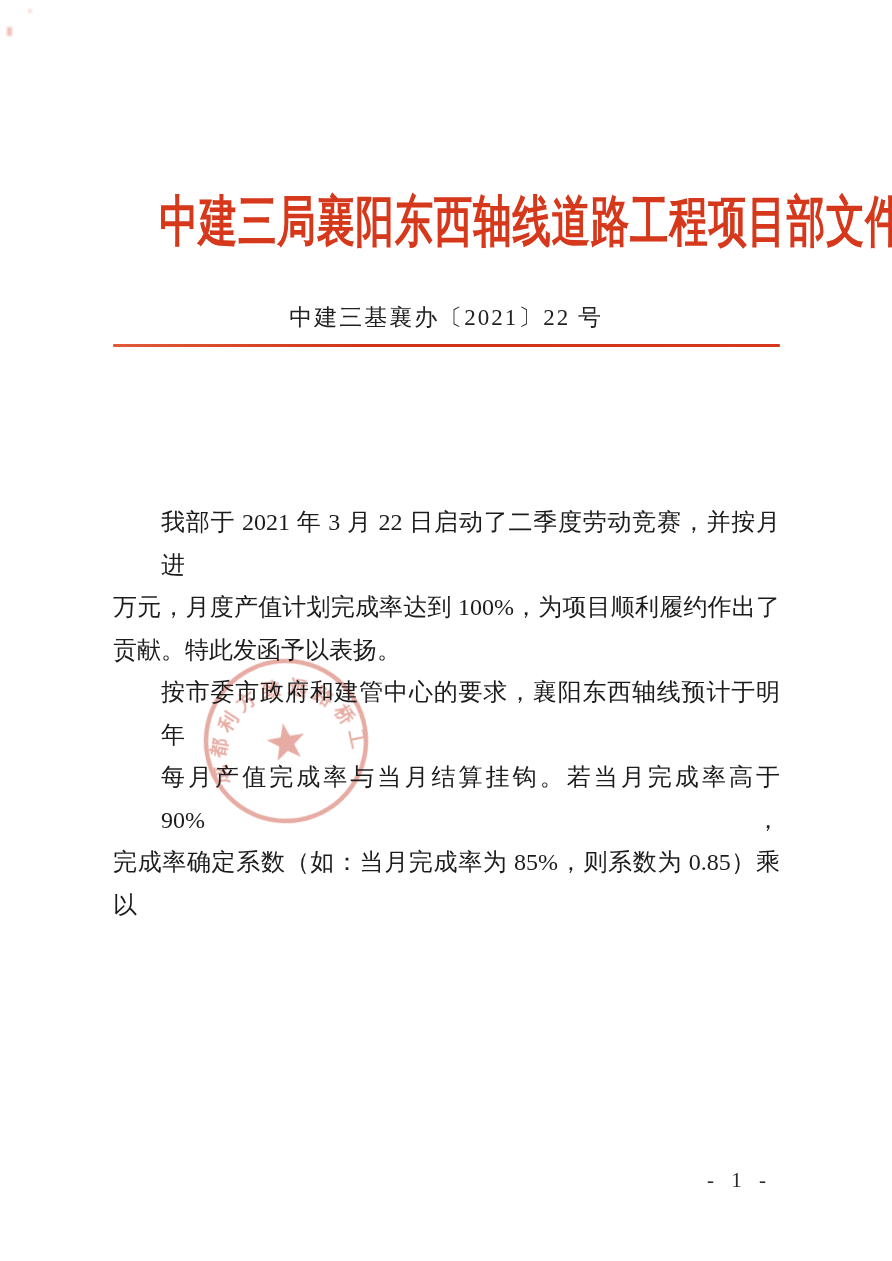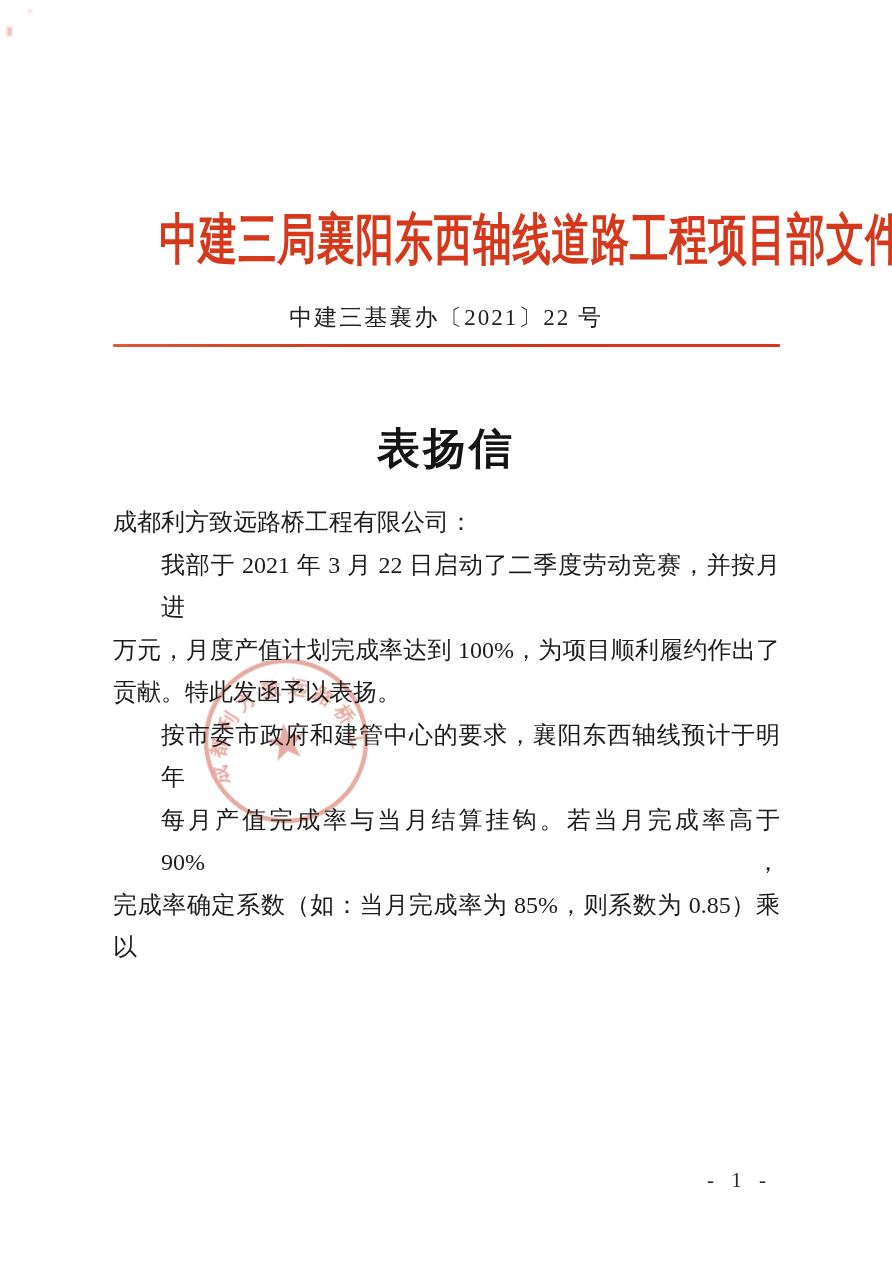--- a/index.html
+++ b/index.html
@@ -8,21 +8,21 @@
     background: #ffffff;
     font-family: "Liberation Serif", "DejaVu Serif", serif;
     position: relative;
     overflow: hidden;
     color: #1e1e1e;
   }
   .page { position: absolute; inset: 0; }
 
   
   .header-title {
-    position: absolute; top: 203px; left: 0; width: 720px;
+    position: absolute; top: 185px; left: 0; width: 720px;
     text-align: center; white-space: nowrap;
   }
   .header-title .stretch {
     display: inline-block;
     font-size: 55px; font-weight: 900;
     color: #d5381b;
     transform: scaleX(0.70);
     transform-origin: center;
     letter-spacing: 1px;
   }
@@ -103,35 +103,33 @@
   <div class="speck-2"></div>
 
   <div class="header-title">
     <span class="stretch">中建三局襄阳东西轴线道路工程项目部文件</span>
   </div>
 
   <div class="doc-number">中建三基襄办〔2021〕22 号</div>
 
   <div class="red-rule"></div>
 
-  <div class="letter-title">表扬信</div>
 
   <svg class="seal" viewBox="0 0 172 172" xmlns="http://www.w3.org/2000/svg">
     <defs>
       <path id="sealArc" d="M 25,122 A 64,64 0 1 1 147,122" fill="none"></path>
     </defs>
     <circle cx="86" cy="86" r="80" fill="none" stroke="#cf5b4a" stroke-width="4.5"></circle>
     <polygon points="86,68 90.7,81.5 105,81.8 93.6,90.5 97.8,104.2 86,96 74.2,104.2 78.4,90.5 67,81.8 81.3,81.5" fill="#cf5b4a"></polygon>
     <text font-size="19" fill="#cf5b4a" letter-spacing="6" font-weight="700">
       <textPath href="#sealArc" startOffset="2%">成都利方致远路桥工程有限公司</textPath>
     </text>
   </svg>
 
   <div class="body-text">
-    <div class="line short">成都利方致远路桥工程有限公司：</div>
     <div class="line indent">我部于 2021 年 3 月 22 日启动了二季度劳动竞赛，并按月进</div>
     <div class="line">万元，月度产值计划完成率达到 100%，为项目顺利履约作出了</div>
     <div class="line short">贡献。特此发函予以表扬。</div>
     <div class="line indent">按市委市政府和建管中心的要求，襄阳东西轴线预计于明年</div>
     <div class="line indent">每月产值完成率与当月结算挂钩。若当月完成率高于 90%，</div>
     <div class="line">完成率确定系数（如：当月完成率为 85%，则系数为 0.85）乘以</div>
 
   </div>
 
   <div class="page-number">- 1 -</div>

